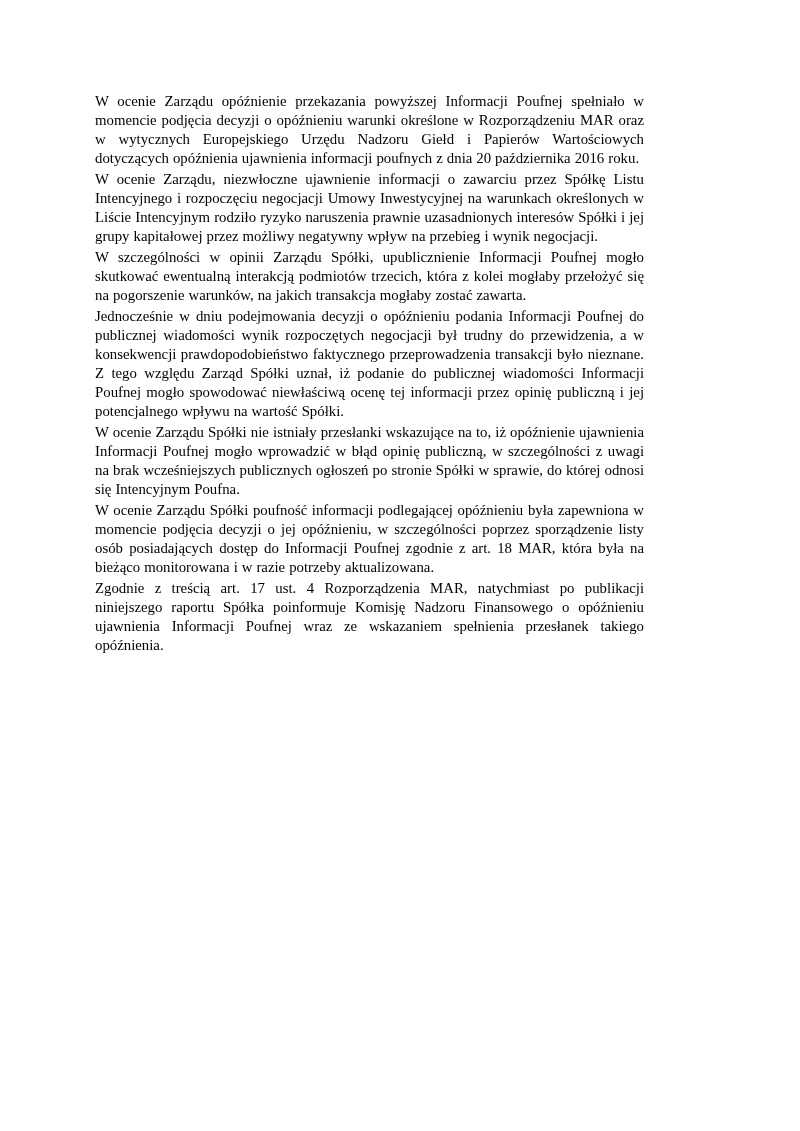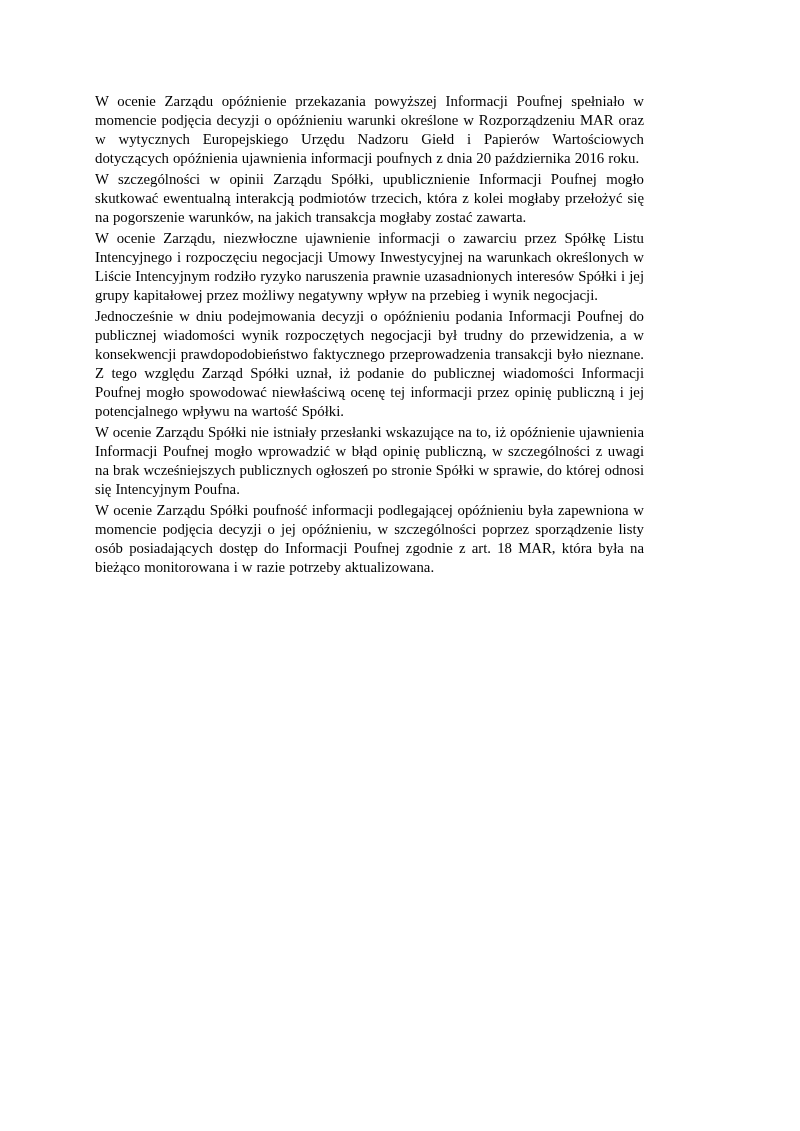--- a/index.html
+++ b/index.html
@@ -24,18 +24,19 @@
       text-align: justify;
       margin: 0 0 2px 0;
       word-spacing: 0.02em;
     }
   </style>
 </head>
 <body>
 
 <div class="page">
   <p class="para">W ocenie Zarządu opóźnienie przekazania powyższej Informacji Poufnej spełniało w momencie podjęcia decyzji o opóźnieniu warunki określone w Rozporządzeniu MAR oraz w wytycznych Europejskiego Urzędu Nadzoru Giełd i Papierów Wartościowych dotyczących opóźnienia ujawnienia informacji poufnych z dnia 20 października 2016 roku.</p>
+  <p class="para">W ocenie Zarządu, niezwłoczne ujawnienie informacji o zawarciu przez Spółkę Listu Intencyjnego i rozpoczęciu negocjacji Umowy Inwestycyjnej na warunkach określonych w Liście Intencyjnym rodziło ryzyko naruszenia prawnie uzasadnionych interesów Spółki i jej grupy kapitałowej przez możliwy negatywny wpływ na przebieg i wynik negocjacji.</p>
   <p class="para">W szczególności w opinii Zarządu Spółki, upublicznienie Informacji Poufnej mogło skutkować ewentualną interakcją podmiotów trzecich, która z kolei mogłaby przełożyć się na pogorszenie warunków, na jakich transakcja mogłaby zostać zawarta.</p>
-  <p class="para">W ocenie Zarządu, niezwłoczne ujawnienie informacji o zawarciu przez Spółkę Listu Intencyjnego i rozpoczęciu negocjacji Umowy Inwestycyjnej na warunkach określonych w Liście Intencyjnym rodziło ryzyko naruszenia prawnie uzasadnionych interesów Spółki i jej grupy kapitałowej przez możliwy negatywny wpływ na przebieg i wynik negocjacji.</p>
   <p class="para">Jednocześnie w dniu podejmowania decyzji o opóźnieniu podania Informacji Poufnej do publicznej wiadomości wynik rozpoczętych negocjacji był trudny do przewidzenia, a w konsekwencji prawdopodobieństwo faktycznego przeprowadzenia transakcji było nieznane. Z tego względu Zarząd Spółki uznał, iż podanie do publicznej wiadomości Informacji Poufnej mogło spowodować niewłaściwą ocenę tej informacji przez opinię publiczną i jej potencjalnego wpływu na wartość Spółki.</p>
   <p class="para">W ocenie Zarządu Spółki nie istniały przesłanki wskazujące na to, iż opóźnienie ujawnienia Informacji Poufnej mogło wprowadzić w błąd opinię publiczną, w szczególności z uwagi na brak wcześniejszych publicznych ogłoszeń po stronie Spółki w sprawie, do której odnosi się Intencyjnym Poufna.</p>
   <p class="para">W ocenie Zarządu Spółki poufność informacji podlegającej opóźnieniu była zapewniona w momencie podjęcia decyzji o jej opóźnieniu, w szczególności poprzez sporządzenie listy osób posiadających dostęp do Informacji Poufnej zgodnie z art. 18 MAR, która była na bieżąco monitorowana i w razie potrzeby aktualizowana.</p>
+  <p class="para">Zgodnie z treścią art. 17 ust. 4 Rozporządzenia MAR, natychmiast po publikacji niniejszego raportu Spółka poinformuje Komisję Nadzoru Finansowego o opóźnieniu ujawnienia Informacji Poufnej wraz ze wskazaniem spełnienia przesłanek takiego opóźnienia.</p>
 </div>
 
 </body></html>

